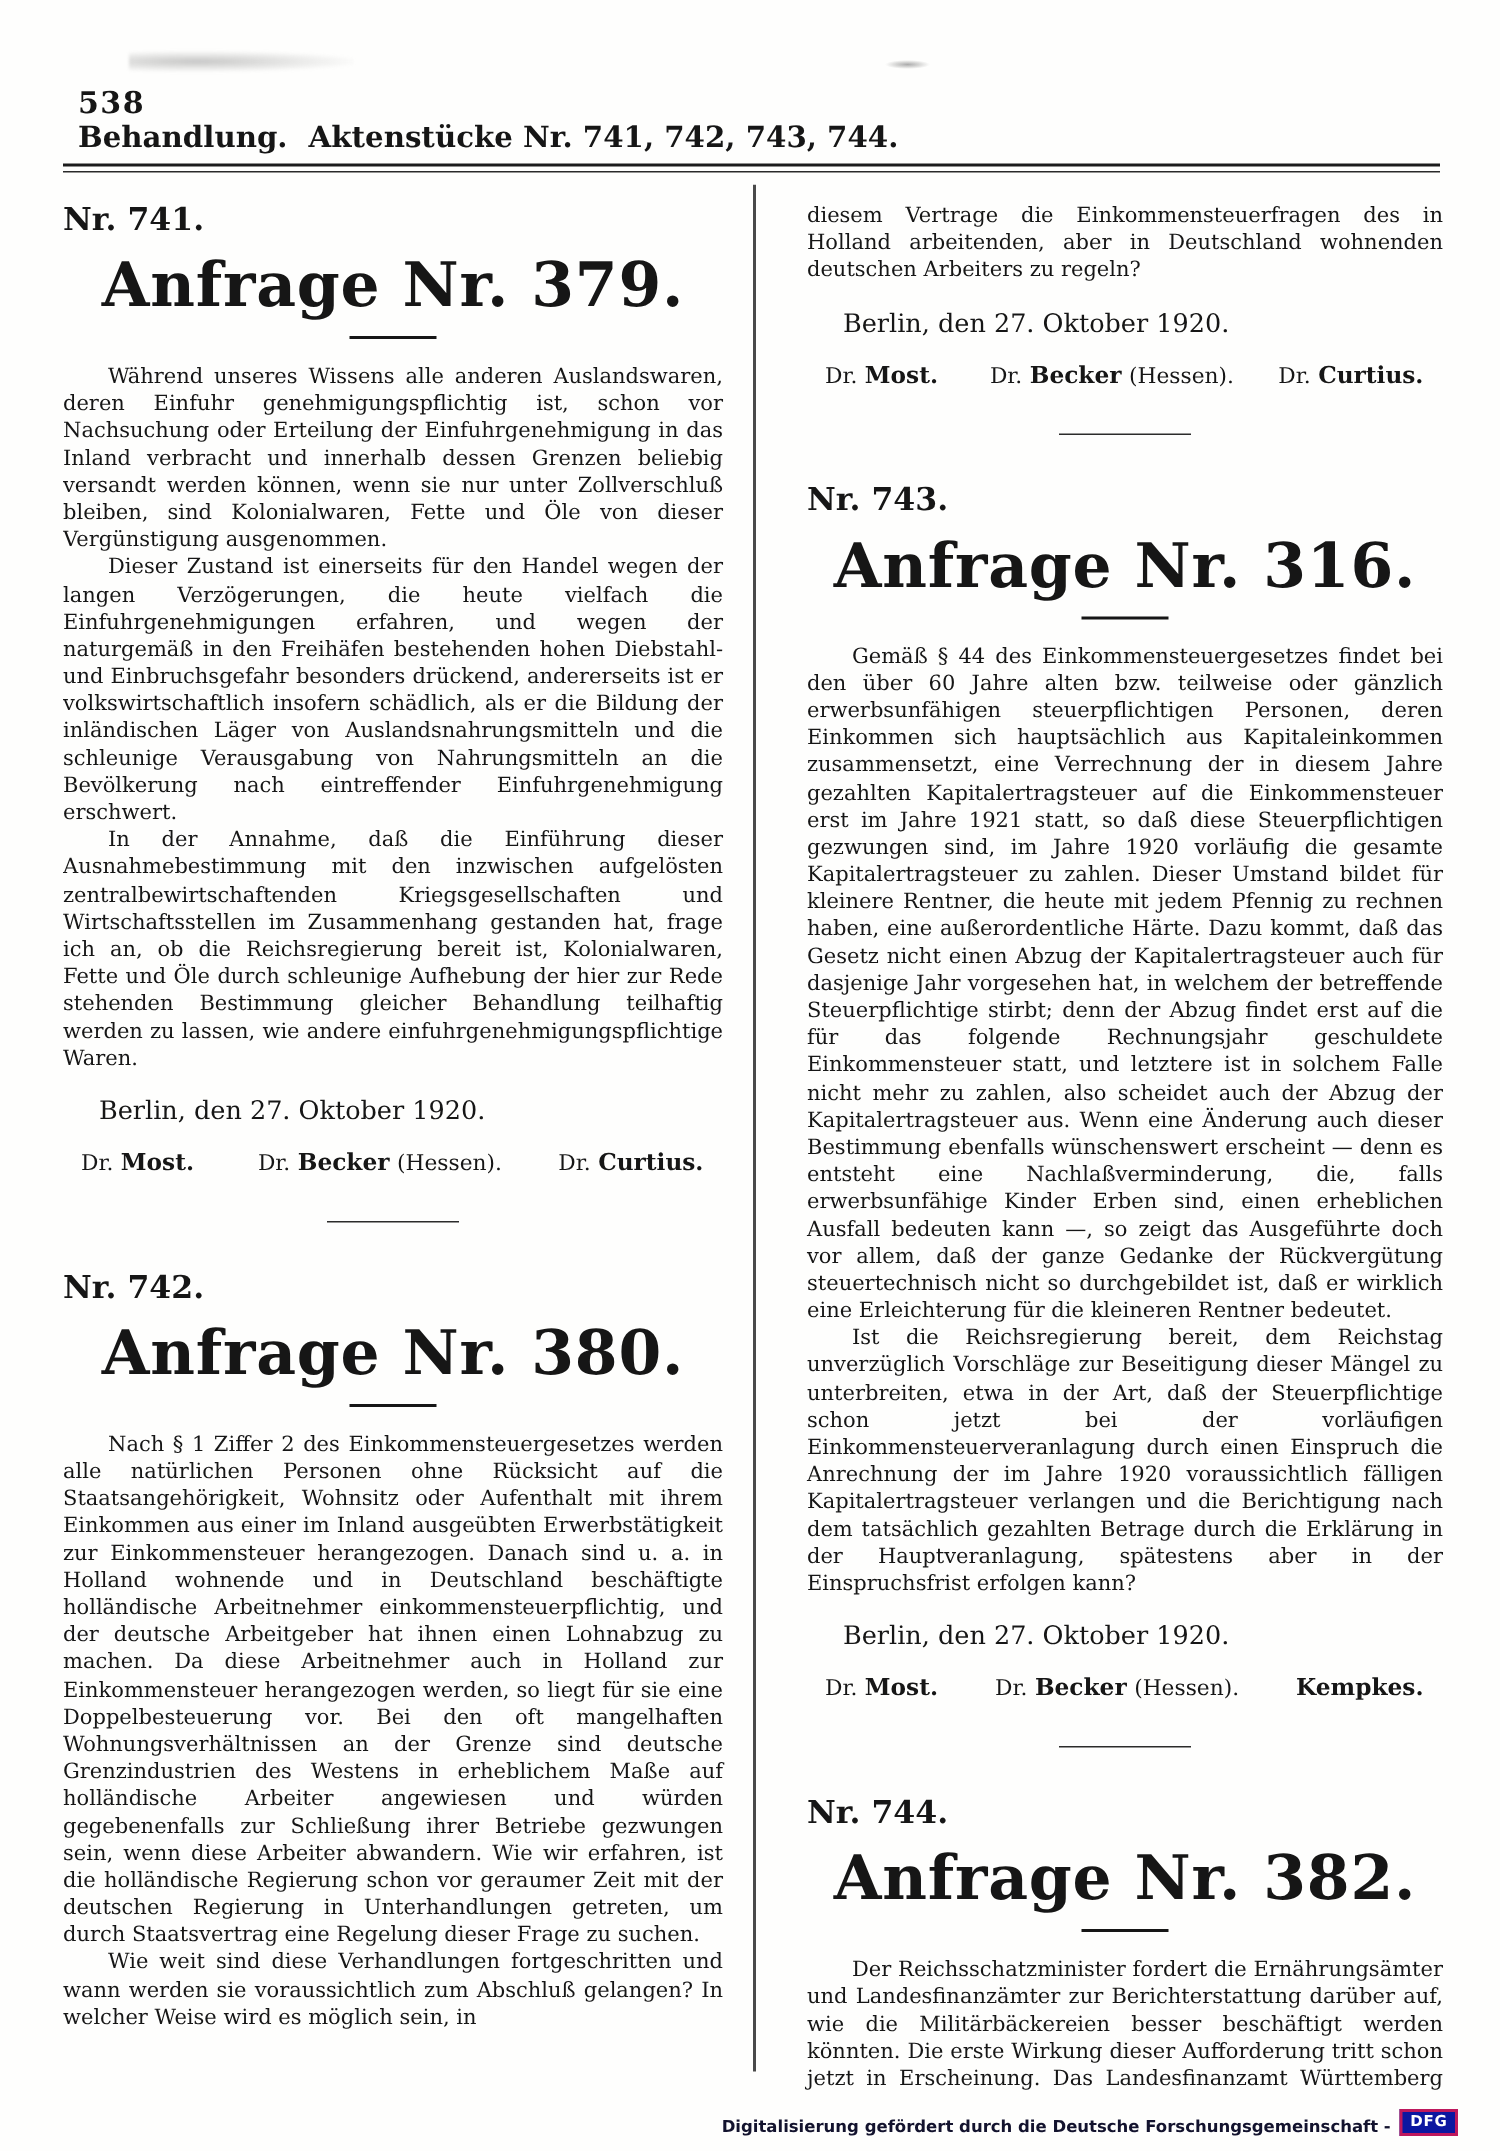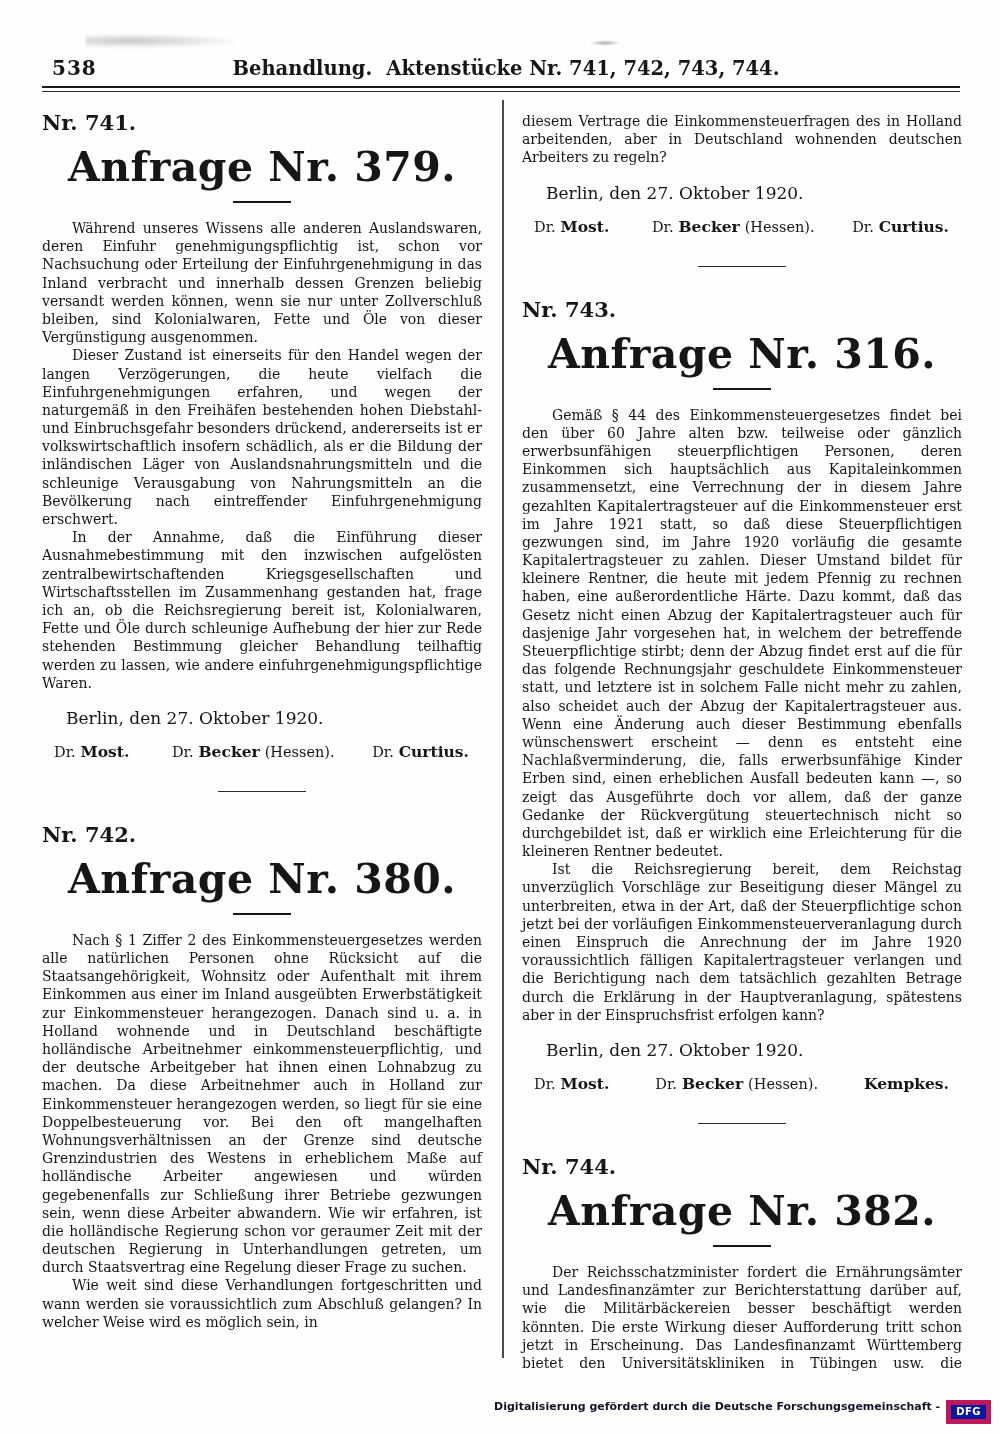--- a/index.html
+++ b/index.html
@@ -13,32 +13,32 @@
   .smudge {
     position:absolute; left:86px; top:34px; width:150px; height:14px;
     background:radial-gradient(ellipse at 30% 50%, rgba(110,110,110,.38), rgba(160,160,160,.15) 55%, transparent 75%);
     filter:blur(1px);
   }
   .smudge2 {
     position:absolute; left:590px; top:40px; width:30px; height:6px;
     background:radial-gradient(ellipse, rgba(90,90,90,.5), transparent 70%);
     filter:blur(.5px);
   }
-  .header { display:flex; align-items:baseline; padding:56px 40px 0 52px; font-weight:bold; }
+  .header { display:flex; align-items:baseline; padding:56px 40px 0 52px; font-weight:bold;flex-direction:column; }
   .page-num { width:130px; font-size:20px; letter-spacing:1px; }
   .header-title { flex:1; text-align:center; font-size:19.5px; white-space:nowrap; }
   .header-title .t1 { margin-right:14px; }
   .header-spacer { width:130px; }
   .header-rule { margin:6px 40px 0 42px; height:3px; border-top:2.5px solid #1c1c1c; border-bottom:1px solid #2a2a2a; }
 
   .content { position:relative; margin:8px 38px 0 42px; height:1272px; display:flex; overflow:hidden; }
   .divider { position:absolute; left:50%; top:0; bottom:14px; width:1.5px; background:#4a4a4a; }
   .col { width:50%; box-sizing:border-box; overflow:hidden; }
   .col-left  { padding-right:20px; }
-  .col-right { padding-left:20px; }
+  .col-right { padding-left:36px; }
 
   .sec-nr { font-weight:bold; font-size:21px; margin:10px 0 8px; }
   .sec-title { text-align:center; font-weight:bold; font-size:41px; margin:0; letter-spacing:.5px; }
   .title-rule { width:58px; border:0; border-top:2px solid #161616; margin:10px auto 16px; }
   .sec-rule { width:88px; border:0; border-top:1.5px solid #2b2b2b; margin:30px auto; }
 
   p.body { font-size:14px; line-height:1.3; text-align:justify; margin:0; text-indent:30px;
            hyphens:auto; -webkit-hyphens:auto; }
   p.body.noindent { text-indent:0; }
   p.first-right { margin-top:12px; }
@@ -46,26 +46,26 @@
   .sigs { display:flex; justify-content:space-between; align-items:baseline;
           padding:2px 8px 0 12px; font-size:14.5px; }
   .sig { white-space:nowrap; }
   .sig .pre  { margin-right:5px; }
   .sig .name { font-weight:bold; font-size:15.5px; }
   .sig .post { margin-left:5px;margin-top:40px; }
 
   .ink-blot { width:13px; height:6px; background:#151515; border-radius:50%;
               margin:8px auto 0; transform:rotate(-10deg); }
 
-  .footer { position:absolute; right:9px; bottom:10px; display:flex; align-items:flex-start; gap:6px;
+  .footer { position:absolute; right:28px; bottom:10px; display:flex; align-items:flex-end; gap:6px;
             font-family:"DejaVu Sans","Liberation Sans",sans-serif;
             font-size:11px; font-weight:bold; color:#13132e; }
   .dfg-logo { display:inline-block; background:#0c17a0; color:#ffffff; font-size:10px;
               font-weight:bold; padding:1px 5px 2px; letter-spacing:.5px;
-              border:5px solid #be185d; }
+              border:2px solid #be185d; }
 </style>
 </head>
 <body>
 
 <div class="page">
 
   <div class="smudge"></div>
   <div class="smudge2"></div>
 
   <div class="header">

